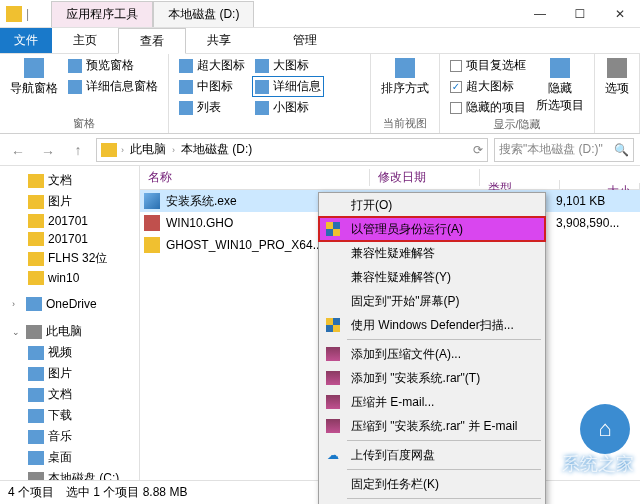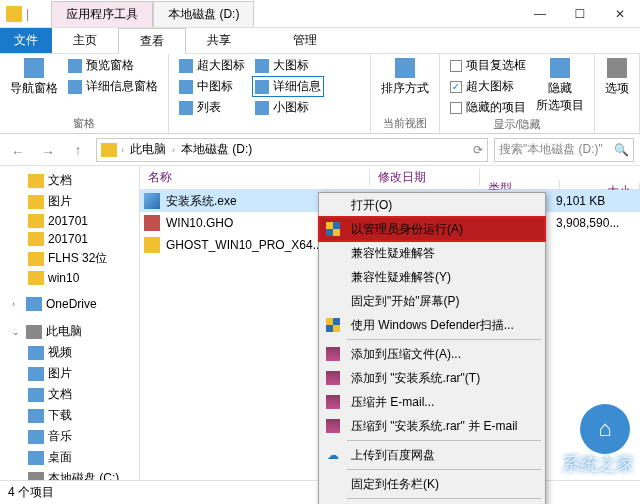--- a/index.html
+++ b/index.html
@@ -54,21 +54,21 @@
 .file-row .ficon { width: 16px; height: 16px; margin-right: 6px; }
 .file-row .fname { flex: 1; }
 .file-row .fsize { width: 80px; text-align: left; padding-right: 8px; }
 .ficon.exe { background: linear-gradient(135deg,#6fb0e8,#2a6fb0); }
 .ficon.gho { background: #c0504d; }
 .ficon.folder { background: #f0c030; }
 .context-menu { position: absolute; left: 318px; top: 192px; width: 228px; background: #f0f0f0; border: 1px solid #a0a0a0; box-shadow: 2px 2px 6px rgba(0,0,0,0.3); z-index: 100; }
 .ctx-item { display: flex; align-items: center; height: 24px; padding: 0 8px 0 4px; gap: 8px; }
 .ctx-item .ctx-icon { width: 20px; height: 16px; display: flex; align-items: center; justify-content: center; }
 .ctx-item .ctx-label { flex: 1; }
-.ctx-item.highlight { background: #b91c1c; }
+.ctx-item.highlight { background: #d946ef; }
 .ctx-item.boxed { outline: 2px solid #d02020; outline-offset: -1px; }
 .ctx-sep { height: 1px; background: #c0c0c0; margin: 2px 4px 2px 28px; }
 .shield { width: 14px; height: 14px; background: conic-gradient(#2a6fb0 0 25%, #f0c030 25% 50%, #2a6fb0 50% 75%, #f0c030 75% 100%); }
 .rar-icon { width: 14px; height: 14px; background: linear-gradient(#8b3a62,#c05090); }
 .statusbar { position: absolute; bottom: 0; left: 0; right: 0; height: 24px; border-top: 1px solid #e0e0e0; display: flex; align-items: center; padding: 0 8px; gap: 12px; background: #fff; }
 .watermark { position: absolute; right: 6px; bottom: 28px; font-size: 18px; color: rgba(255,255,255,0.7); text-shadow: 0 0 4px #1979ca; pointer-events: none; }
 .logo-badge { position: absolute; right: 10px; bottom: 50px; width: 50px; height: 50px; border-radius: 50%; background: #1979ca; display: flex; align-items: center; justify-content: center; color: #fff; font-size: 22px; opacity: 0.85; pointer-events: none; }
 </style>
 </head>
 <body>
@@ -370,16 +370,17 @@
     <div class="ctx-item">
       <div class="ctx-icon"></div>
       <span class="ctx-label">固定到任务栏(K)</span>
     </div>
     <div class="ctx-sep"></div>
     <div class="ctx-item"></div>
   </div>
 
 <div class="statusbar">
   <span>4 个项目</span>
+  <span>选中 1 个项目  8.88 MB</span>
 </div>
 
 <div class="logo-badge">⌂</div>
 <div class="watermark">系统之家</div>
 
 </body></html>

